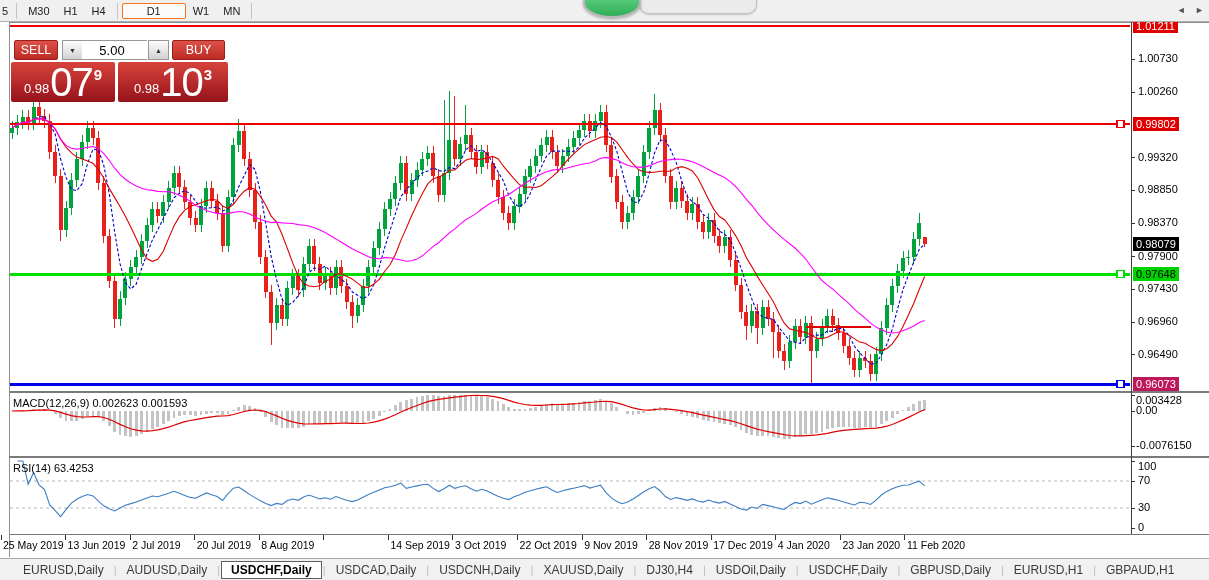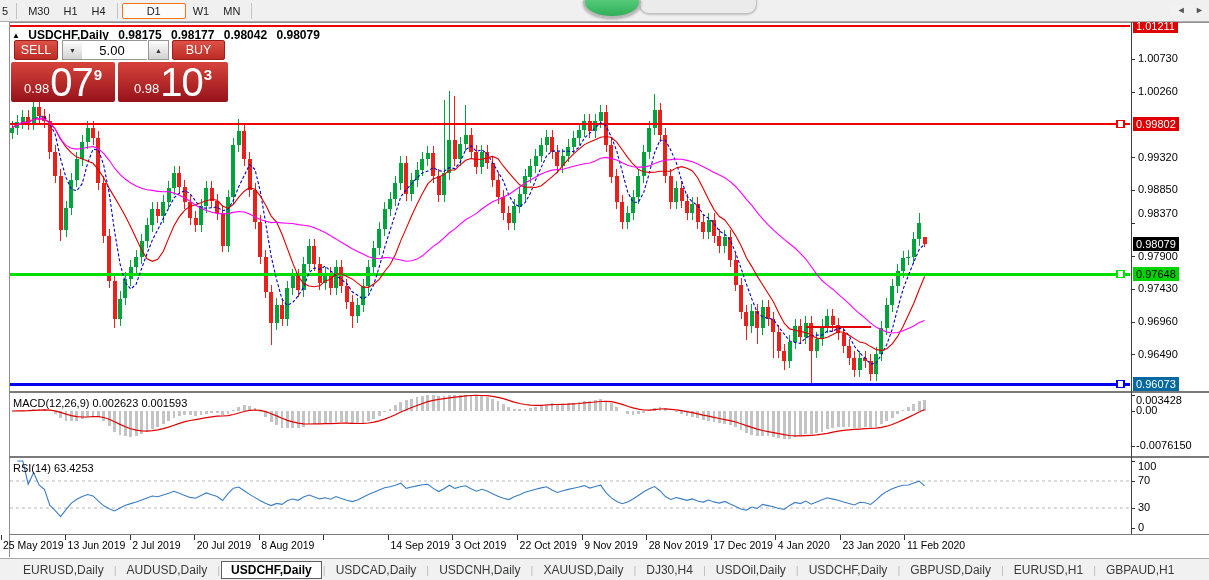--- a/index.html
+++ b/index.html
@@ -669,28 +669,20 @@
       <span class="tf">W1</span>
       <span class="tf">MN</span>
       <span class="tsep"></span>
     </div>
 
   <div class="rec-bubble"></div>
   <div class="rec-pill"></div>
 
   <div id="overlays">
 
-    <div class="chart-title">
-      <span class="tri">▲</span>
-      <span>USDCHF,Daily</span>
-      <span class="v">0.98175</span>
-      <span class="v">0.98177</span>
-      <span class="v">0.98042</span>
-      <span class="v">0.98079</span>
-    </div>
 
     <div class="trade-panel">
       <button class="btn-trade btn-sell">SELL</button>
       <button class="spinbtn spin-dec">▼</button>
       <input class="vol-input" value="5.00" style="">
       <button class="spinbtn spin-inc">▲</button>
       <button class="btn-trade btn-buy">BUY</button>
       <div class="pricebox sell">
         <span class="pb-prefix">0.98</span>
         <span class="pb-big">07</span>
@@ -702,29 +694,29 @@
         <span class="pb-sup">3</span>
       </div>
     </div>
 
     <div class="ind-label" style="left:13px;top:397px">MACD(12,26,9) 0.002623 0.001593</div>
     <div class="ind-label" style="left:13px;top:462px">RSI(14) 63.4253</div>
   <div class="ax" style="left: 1138px; top: 52.2915px;">1.00730</div>
       <div class="ax" style="left: 1138px; top: 85.0641px;">1.00260</div>
       <div class="ax" style="left: 1138px; top: 150.609px;">0.99320</div>
       <div class="ax" style="left: 1138px; top: 183.382px;">0.98850</div>
-      <div class="ax" style="left: 1138px; top: 207px;">0.98370</div>
+      <div class="ax" style="left: 1138px; top: 216px;">0.98370</div>
       <div class="ax" style="left: 1138px; top: 249.625px;">0.97900</div>
       <div class="ax" style="left: 1138px; top: 282.397px;">0.97430</div>
       <div class="ax" style="left: 1138px; top: 315.17px;">0.96960</div>
       <div class="ax" style="left: 1138px; top: 347.942px;">0.96490</div>
       <div class="axbox" style="top: 18.7518px; background: rgb(224, 0, 0); color: rgb(255, 255, 255);">1.01211</div>
       <div class="axbox" style="top: 117px; background: rgb(224, 0, 0); color: rgb(255, 255, 255);">0.99802</div>
       <div class="axbox" style="top: 267.196px; background: rgb(0, 212, 0); color: rgb(0, 0, 0);">0.97648</div>
-      <div class="axbox" style="top: 377.019px; background: #0369a1; color: rgb(255, 255, 255);">0.96073</div>
+      <div class="axbox" style="top: 377.019px; background: #be185d; color: rgb(255, 255, 255);">0.96073</div>
       <div class="axbox" style="top: 237.143px; background: rgb(0, 0, 0); color: rgb(255, 255, 255);">0.98079</div>
       <div class="ax" style="left: 1136px; top: 394px;">0.003428</div>
       <div class="ax" style="left: 1136px; top: 404px;">0.00</div>
       <div class="ax" style="left: 1136px; top: 439.029px;">-0.0076150</div>
       <div class="ax" style="left: 1138px; top: 460px;">100</div>
       <div class="ax" style="left: 1138px; top: 474px;">70</div>
       <div class="ax" style="left: 1138px; top: 501px;">30</div>
       <div class="ax" style="left: 1138px; top: 521px;">0</div>
       <div class="datelbl" style="left: 3px;">25 May 2019</div>
       <div class="datelbl" style="left: 67.57px;">13 Jun 2019</div>

